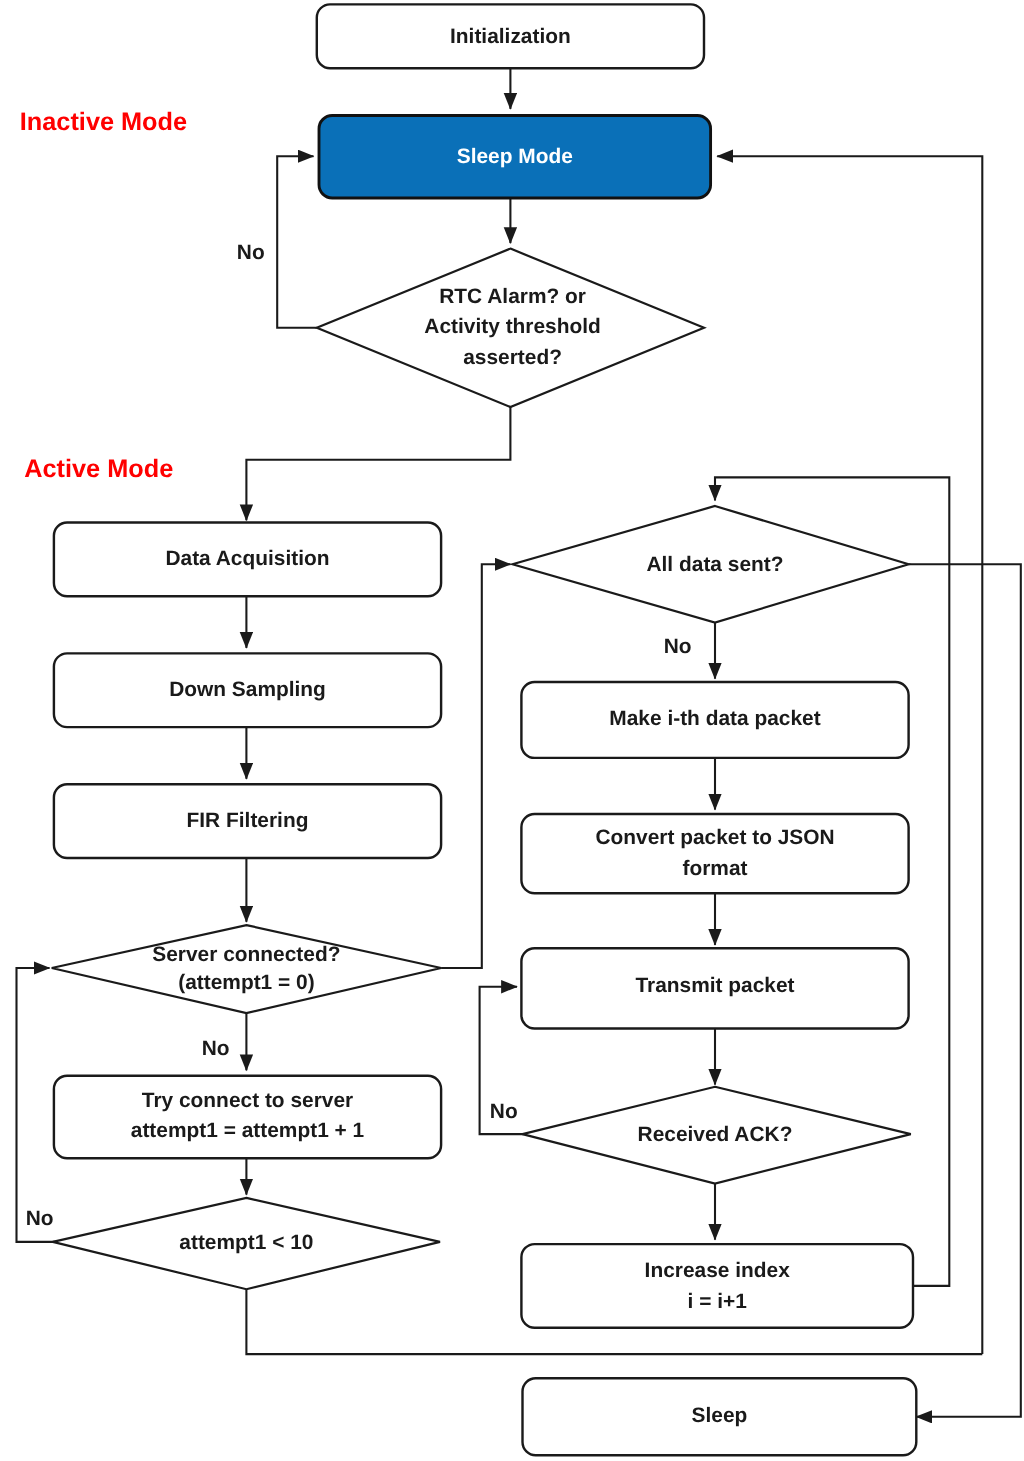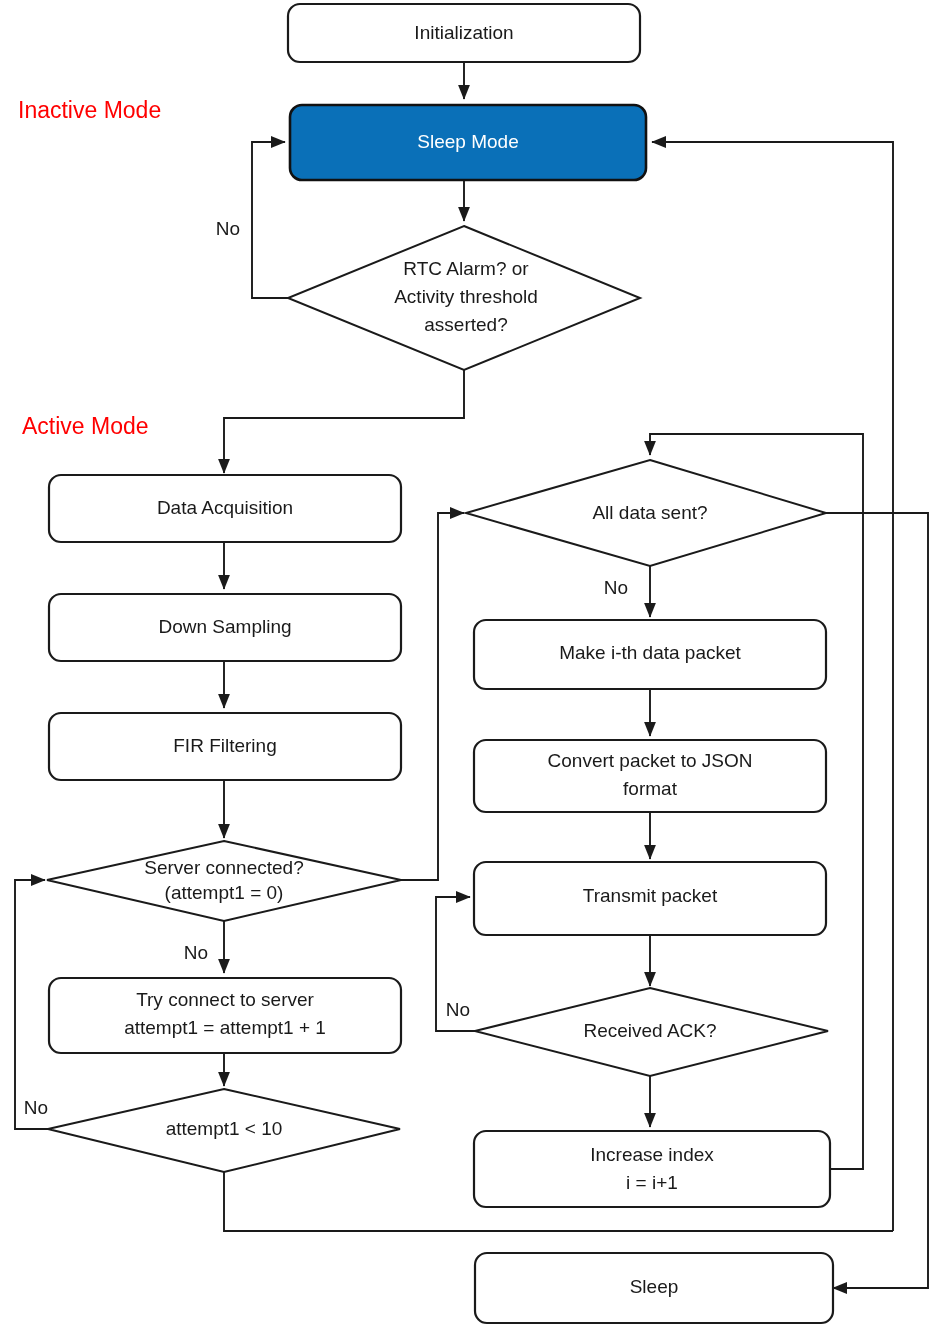--- a/index.html
+++ b/index.html
@@ -6,20 +6,21 @@
     margin: 0;
     padding: 0;
     background: #ffffff;
   }
   #canvas {
     position: relative;
     width: 931px;
     height: 1328px;
     background: #ffffff;
     font-family: "Liberation Sans", sans-serif;
+    font-weight: bold;
   }
   svg { display: block; }
   .node-rect {
     fill: #ffffff;
     stroke: #1a1a1a;
     stroke-width: 2.2;
   }
   .node-rect.accent {
     fill: #0a70b8;
     stroke: #111111;

